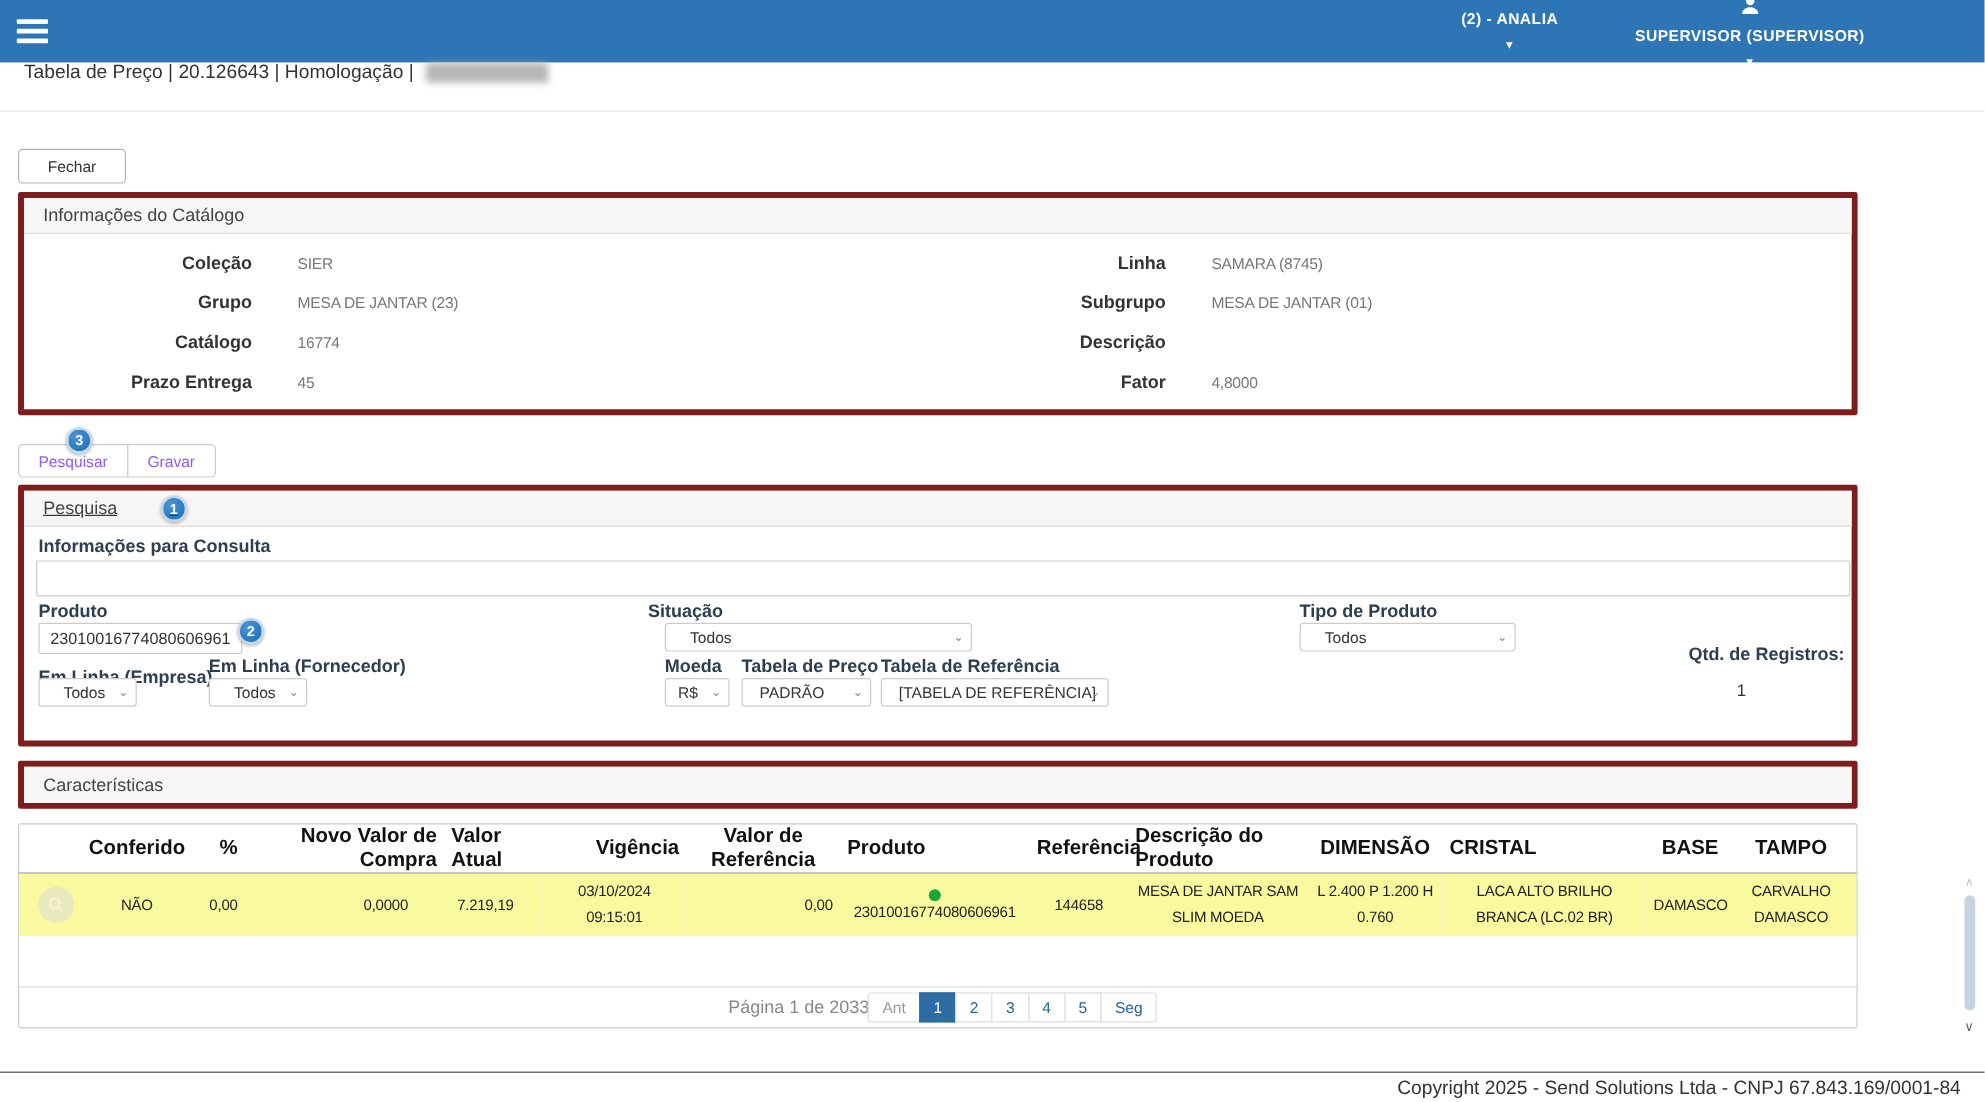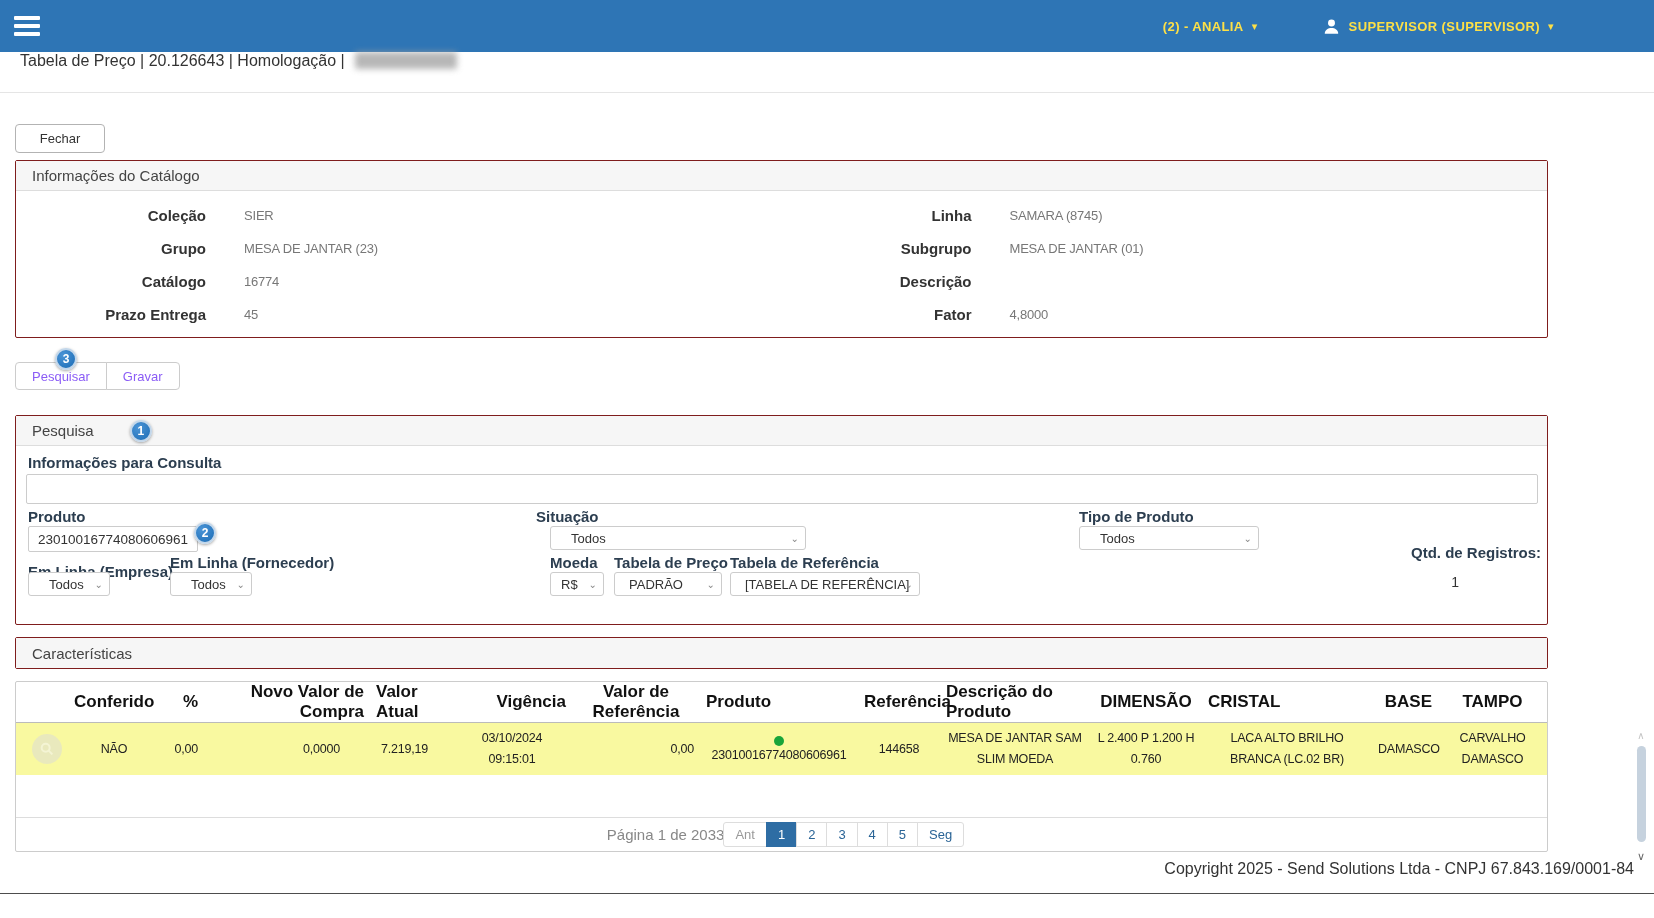--- a/index.html
+++ b/index.html
@@ -7,35 +7,35 @@
   .page {
     position:relative; width:1654px; height:918px; background:#fff; overflow:hidden;
     font-family:"Liberation Sans","DejaVu Sans",sans-serif; color:#333;
   }
 
   
   .topbar { height:52px; background:#2e75b5; display:flex; align-items:center; }
   .hamburger { margin-left:14px; width:30px; cursor:pointer; }
   .hamburger span { display:block; width:26px; height:4px; background:#fff; border-radius:1px; margin:4px 0; }
   .topbar-right { margin-left:auto; display:flex; align-items:center; gap:64px; padding-right:100px; }
-  .top-item { color:#fde047; font-size:13px; font-weight:bold; letter-spacing:.4px; display:flex; align-items:center; gap:8px; cursor:pointer; white-space:nowrap; }
+  .top-item { color:#ffffff; font-size:13px; font-weight:bold; letter-spacing:.4px; display:flex; align-items:center; gap:8px; cursor:pointer; white-space:nowrap;flex-direction:column; }
   .top-item .caret { font-size:11px; }
   .person-svg { display:block; }
 
   
   .breadcrumb-bar { height:41px; display:flex; padding-left:20px; border-bottom:1px solid #e5e5e5; }
   .breadcrumb { font-size:16px; color:#333; }
   .redacted { display:inline-block; width:102px; height:17px; background:#9f9f9f; filter:blur(3px); opacity:.75; margin-left:10px; border-radius:2px; }
 
   
   main { margin:0 16px 0 15px; width:1533px; }
   .btn { background:#fff; border:1px solid #b3b3b3; border-radius:4px; font-size:13px; color:#333; cursor:pointer; font-family:inherit; }
   .fechar { margin-top:31px; width:90px; height:29px; font-weight:normal; }
 
-  .panel { border:1px solid #7f1d1d; border-radius:2px; }
+  .panel { border:5px solid #7f1d1d; border-radius:2px; }
   .panel-header { background:#f6f6f6; border-bottom:1px solid #ddd; height:30px; display:flex; align-items:center; padding-left:16px; font-size:15px; color:#444; }
   .panel.header-only .panel-header { border-bottom:none; }
 
   .catalog { margin-top:7px; }
   .catalog-grid { display:grid; grid-template-columns:1fr 1fr; padding:8px 0 6px 0; }
   .field-row { display:grid; grid-template-columns:190px 1fr; column-gap:38px; align-items:center; min-height:33px; }
   .field-label { text-align:right; font-weight:bold; font-size:15px; color:#333; }
   .field-value { font-size:13px; color:#777; letter-spacing:-0.2px; }
 
   .btn-group-wrap { position:relative; margin-top:24px; height:28px; }
@@ -47,21 +47,21 @@
   .badge {
     position:absolute; width:22px; height:22px; border-radius:50%;
     background:radial-gradient(circle at 35% 30%, #4a94d6, #1b6cb5);
     border:2px solid #c3d7ea; box-shadow:0 1px 3px rgba(0,0,0,.35);
     color:#fff; font-size:12px; font-weight:bold; display:flex; align-items:center; justify-content:center; z-index:5;
   }
   .badge-3 { left:40px; top:-14px; }
   .badge-1 { position:static; display:inline-flex; margin-left:36px; }
   .badge-2 { left:178px; top:76px; }
 
-  .search { margin-top:25px; }
+  .search { margin-top:6px;text-decoration:underline; }
   .search-body { position:relative; height:178px; }
   .form-label { position:absolute; font-size:15px; font-weight:bold; color:#2c3e50; white-space:nowrap; }
   .text-input { position:absolute; border:1px solid #ccc; border-radius:2px; background:#fff; font-size:13.5px; color:#333; font-family:inherit; }
   .sel { position:absolute; height:24px; border:1px solid #ccc; border-radius:3px; background:#fff; font-size:13px; color:#333; display:flex; align-items:center; padding:0 20px; cursor:pointer; white-space:nowrap; }
   .sel .sel-caret { position:absolute; right:6px; color:#888; font-size:10px; }
   .qtd-label { position:absolute; right:6px; top:98px; font-size:15px; font-weight:bold; color:#2c3e50; }
   .qtd-value { position:absolute; right:88px; top:128px; font-size:14px; color:#333; }
 
   .caract  { margin-top:12px; }
   .manut   { margin-top:12px; }
@@ -86,21 +86,21 @@
   .page-btn.active { background:#2e6da4; border-color:#2e6da4; color:#fff; }
 
   
   .vscroll { position:absolute; right:6px; top:730px; width:14px; height:144px; }
   .vs-up   { text-align:center; color:#c4c4c4; font-size:10px; line-height:12px; }
   .vs-thumb{ width:9px; height:96px; margin:4px auto; background:#c6d2de; border-radius:5px; }
   .vs-down { text-align:center; color:#666; font-size:11px; line-height:12px; margin-top:8px; }
 
   
   .footer-rule { position:absolute; left:0; right:0; top:893px; border-top:1px solid #4d4d4d; }
-  .copyright { position:absolute; top:860px; right:20px; font-size:16px; color:#333; }
+  .copyright { position:absolute; top:899px; right:20px; font-size:16px; color:#333; }
 </style>
 </head>
 <body>
 
 <div class="page">
 
   <header class="topbar">
     <div class="hamburger">
         <span></span>
         <span></span>

